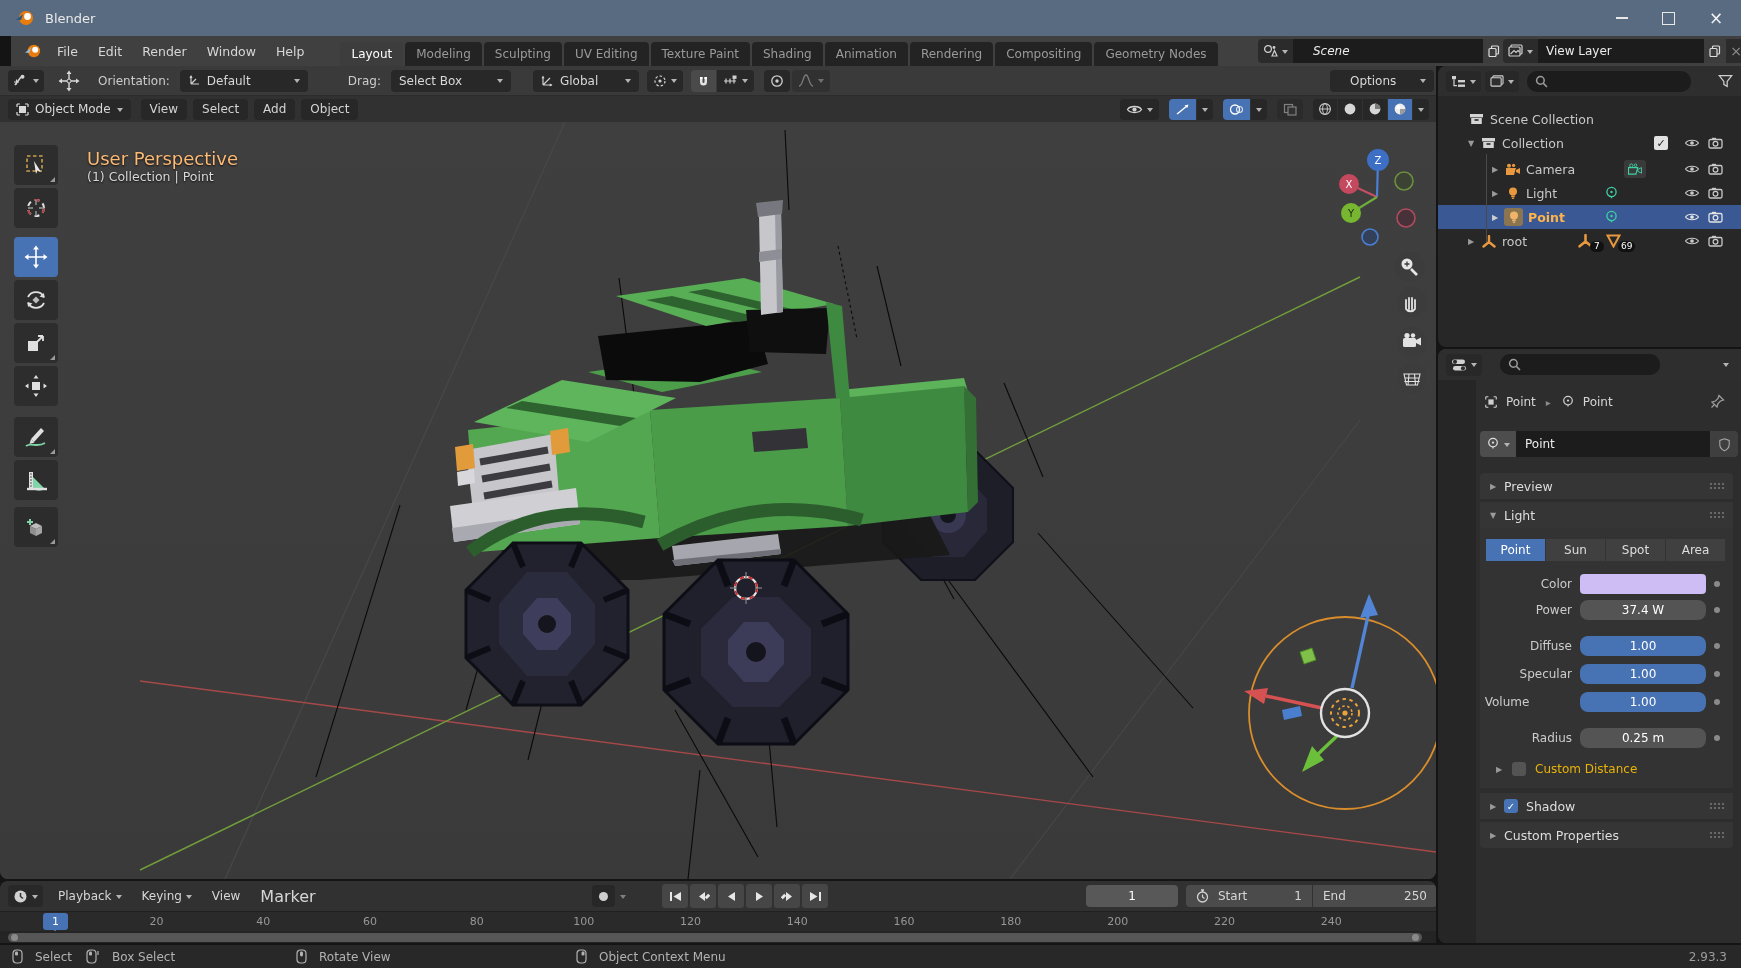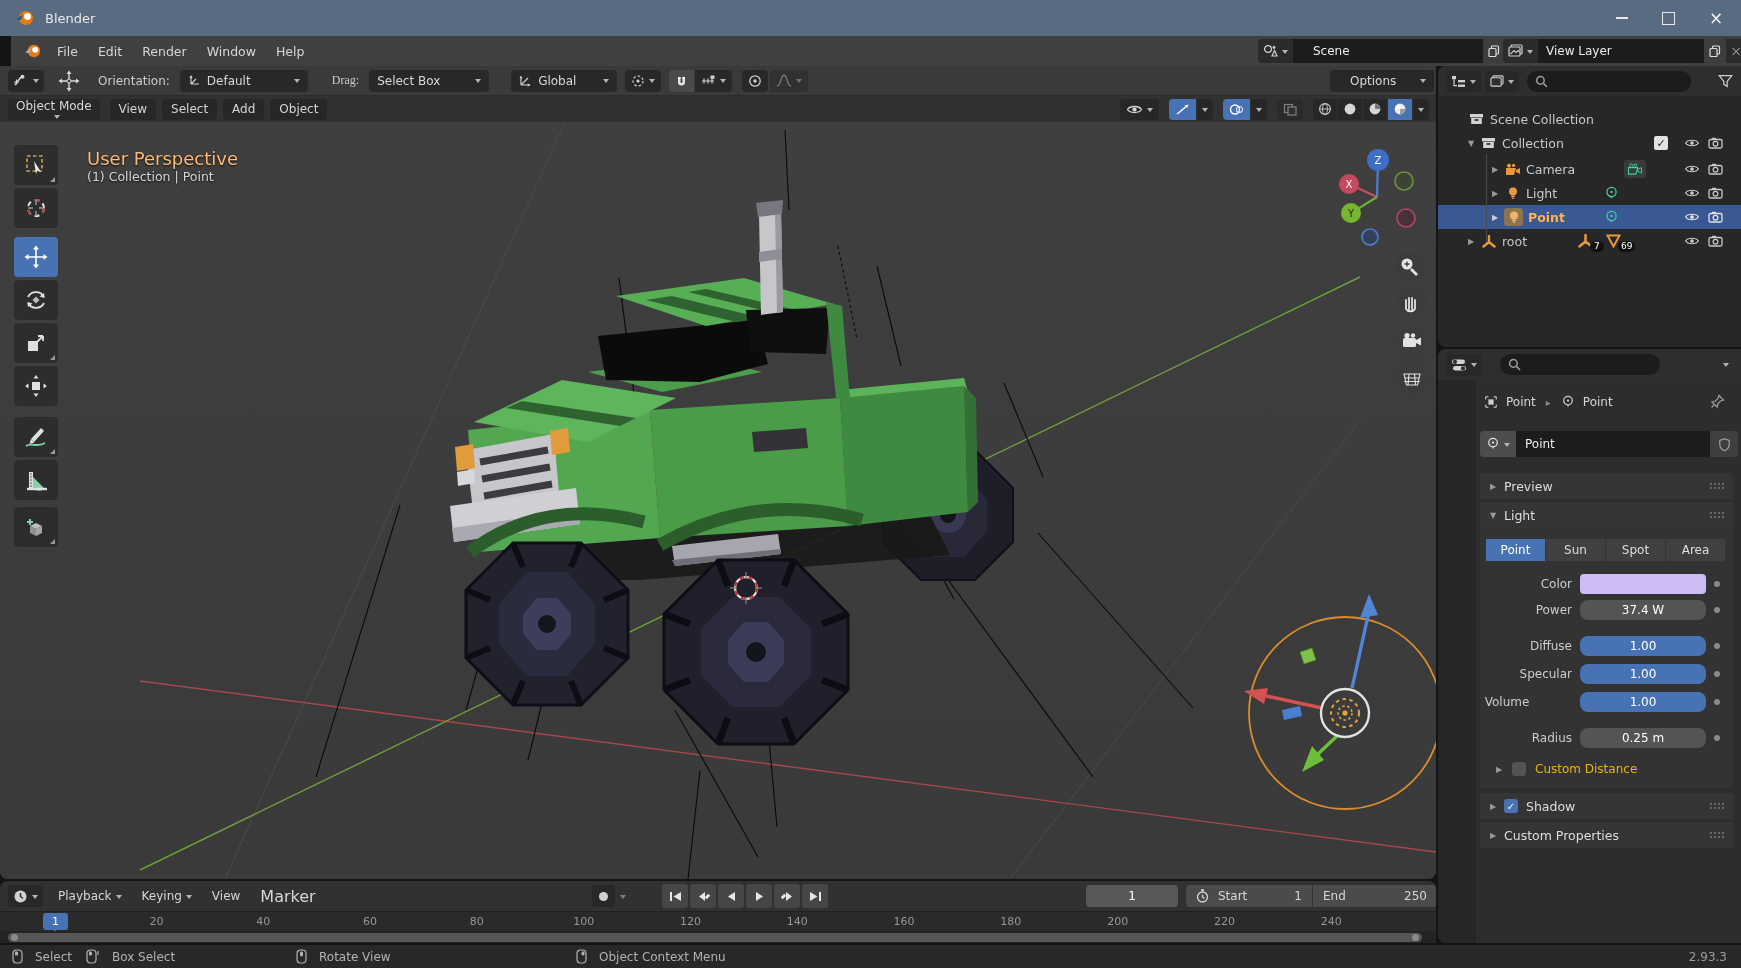--- a/index.html
+++ b/index.html
@@ -65,31 +65,43 @@
           <circle cx="12" cy="9" r="7" fill="#e87d0d"></circle>
           <circle cx="13.5" cy="7.5" r="3.4" fill="#fff"></circle>
           <path d="M2,11 L9,5 L7,11 Z" fill="#9bbBD8"></path>
         </svg>
     </span>
     <span class="menu-item">File</span>
       <span class="menu-item">Edit</span>
       <span class="menu-item">Render</span>
       <span class="menu-item">Window</span>
       <span class="menu-item">Help</span>
+    <div class="f" style="margin-left:26px;height:100%;align-items:flex-end;padding-bottom:0;">
+      <span class="tab active">Layout</span>
+        <span class="tab">Modeling</span>
+        <span class="tab">Sculpting</span>
+        <span class="tab">UV Editing</span>
+        <span class="tab">Texture Paint</span>
+        <span class="tab">Shading</span>
+        <span class="tab">Animation</span>
+        <span class="tab">Rendering</span>
+        <span class="tab">Compositing</span>
+        <span class="tab">Geometry Nodes</span>
+    </div>
 
     <div class="f" style="position:absolute;left:1247px;top:3px;height:24px;">
       <div class="f" style="background:#2b2b2b;border-radius:4px 0 0 4px;height:24px;padding:0 5px;">
         <svg width="15" height="14" viewBox="0 0 15 14">
             <circle cx="5" cy="5" r="3.4" fill="none" stroke="#d0d0d0" stroke-width="1.3"></circle>
             <path d="M9,12 L11.5,6.5 L14,12 Z" fill="none" stroke="#d0d0d0" stroke-width="1.2"></path>
             <circle cx="11" cy="3.5" r="1.4" fill="#d0d0d0"></circle>
           </svg>
         <span class="caret sm"></span>
       </div>
-      <div class="f" style="background:#1c1c1c;height:24px;width:150px;padding:0 20px;color:#ececec;">Scene</div>
+      <div class="f" style="background:#1c1c1c;height:24px;width:150px;padding:0 20px;color:#ececec;font-style:italic;">Scene</div>
       <div class="f" style="background:#3d3d3d;height:24px;width:22px;justify-content:center;">
         <svg width="12" height="12" viewBox="0 0 12 12">
             <rect x="3.5" y="1" width="7" height="8" rx="1" fill="none" stroke="#ddd" stroke-width="1.2"></rect>
             <rect x="1" y="3.5" width="7" height="8" rx="1" fill="#3d3d3d" stroke="#ddd" stroke-width="1.2"></rect>
           </svg>
       </div>
       <div class="f" style="background:#2b2b2b;border-radius:0 4px 4px 0;height:24px;width:20px;justify-content:center;color:#8e8e8e;font-size:14px;">
           <span>×</span>
         </div>
     </div>
@@ -136,21 +148,21 @@
       </span>
       <span class="lbl" style="margin-left:18px;">Orientation:</span>
       <div class="btn" style="margin-left:10px;width:112px;">
         <svg width="13" height="13" viewBox="0 0 13 13" style="margin-right:6px;">
             <path d="M3,10 L3,2 M3,10 L11,10 M3,10 L8,5" stroke="#cfcfcf" stroke-width="1.2" fill="none"></path>
             <path d="M3,1 l-1.6,3 h3.2 Z" fill="#cfcfcf"></path>
           </svg>
         <span>Default</span>
           <span class="caret" style="margin-left:auto;"></span>
       </div>
-      <span class="lbl" style="margin-left:24px;font-family:Liberation Serif, serif;">Drag:</span>
+      <span class="lbl" style="margin-left:40px;">Drag:</span>
       <div class="btn" style="margin-left:10px;width:104px;">
         <span>Select Box</span>
           <span class="caret" style="margin-left:auto;"></span>
       </div>
       <div class="btn" style="margin-left:22px;width:90px;">
         <svg width="13" height="13" viewBox="0 0 13 13" style="margin-right:6px;">
             <path d="M2,11 L2,3 M2,11 L11,11 M2,11 L9,4" stroke="#cfcfcf" stroke-width="1.2" fill="none"></path>
             <path d="M2,1.5 l-1.5,2.8 h3 Z M11.5,11 l-2.8,-1.5 v3 Z" fill="#cfcfcf"></path>
           </svg>
         <span>Global</span>
@@ -193,21 +205,21 @@
           <span class="caret sm"></span>
         </div>
       </div>
       <div class="btn" style="position:absolute;left:1330px;width:76px;padding-left:20px;">
         <span>Options</span>
           <span class="caret" style="margin-left:auto;"></span>
       </div>
     </div>
 
     <div class="a f" style="left:0;top:30px;width:1436px;height:26px;background:#313131;">
-      <div class="btn" style="margin-left:8px;height:21px;flex-direction:column;">
+      <div class="btn" style="margin-left:8px;height:21px;">
         <svg width="13" height="13" viewBox="0 0 13 13" style="margin-right:6px;">
             <rect x="3" y="3" width="7" height="7" fill="#d8d8d8"></rect>
             <path d="M1,1 h3 M9,1 h3 M1,1 v3 M12,1 v3 M1,12 h3 M9,12 h3 M1,9 v3 M12,9 v3" stroke="#d8d8d8" stroke-width="1.2" fill="none"></path>
           </svg>
         <span>Object Mode</span>
           <span class="caret"></span>
       </div>
       <div class="f" style="margin-left:10px;gap:6px;">
         <span class="pill">View</span>
           <span class="pill">Select</span>

